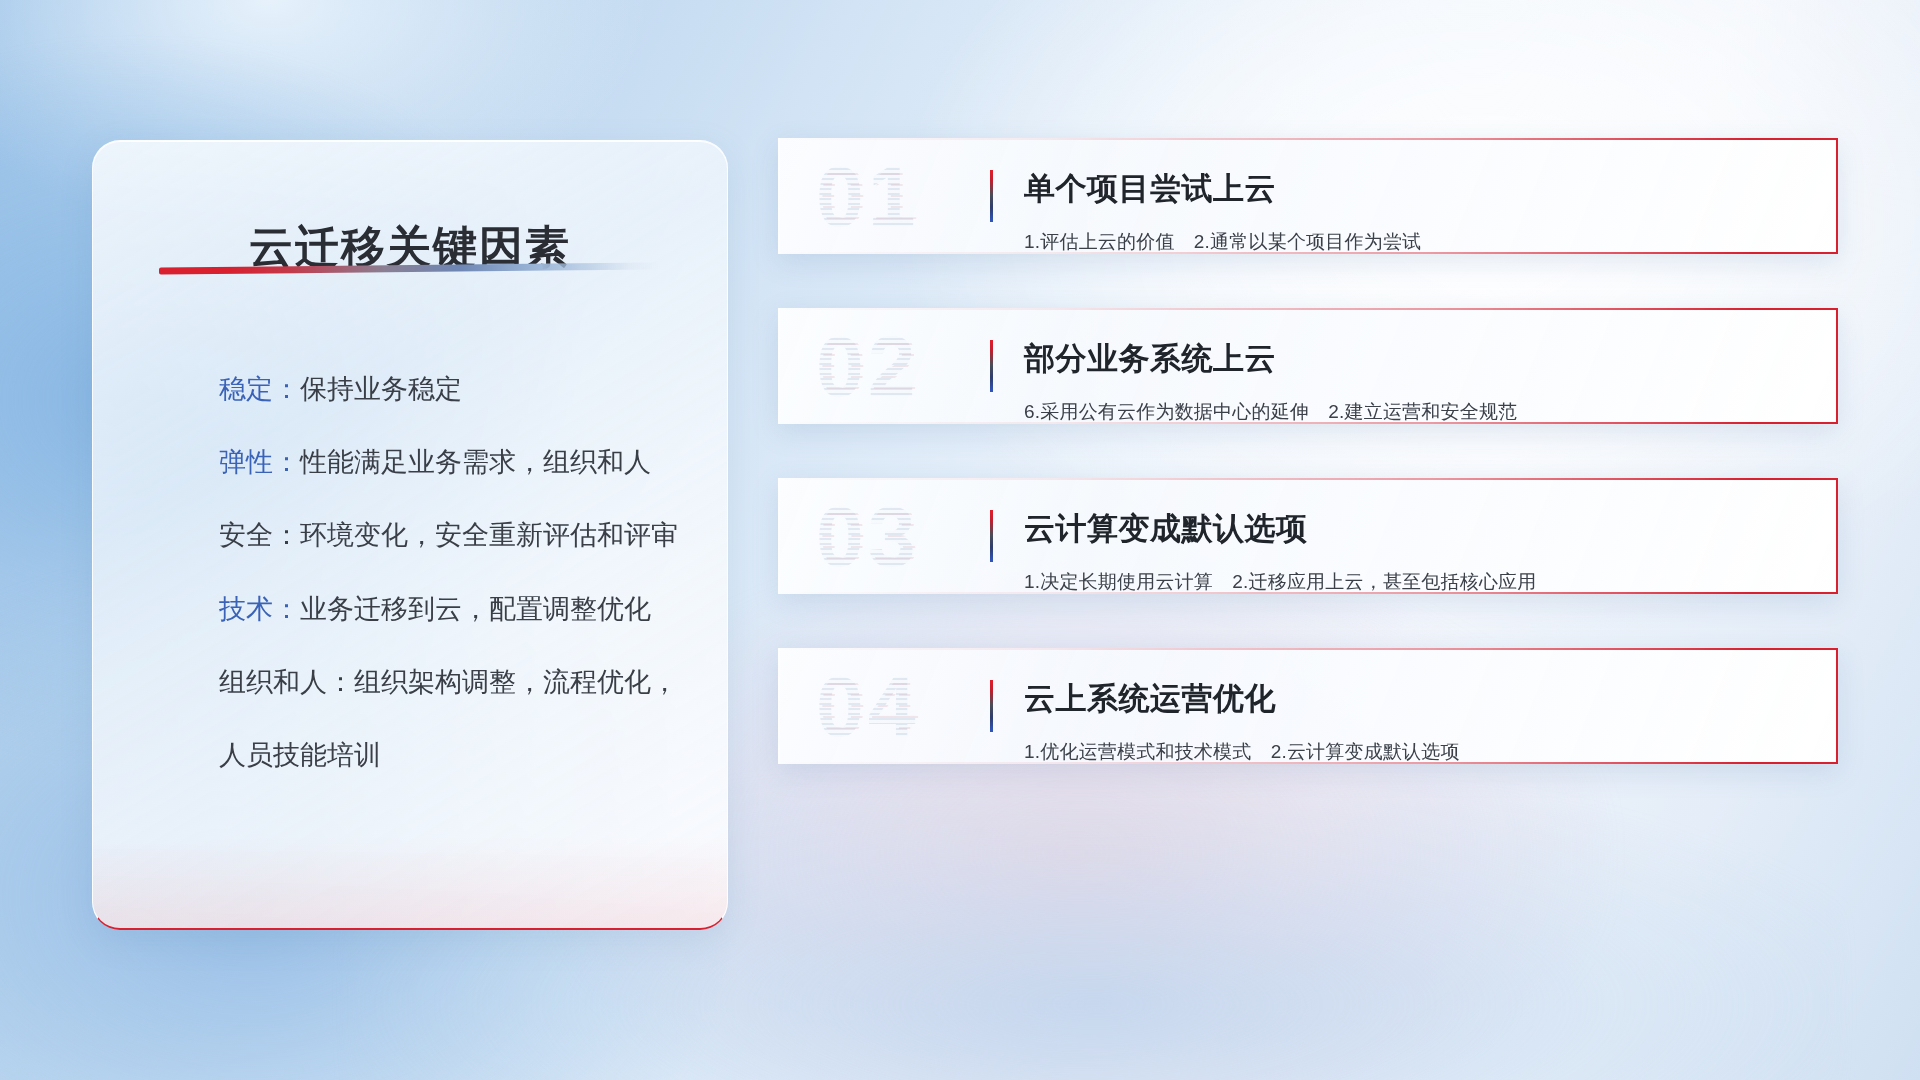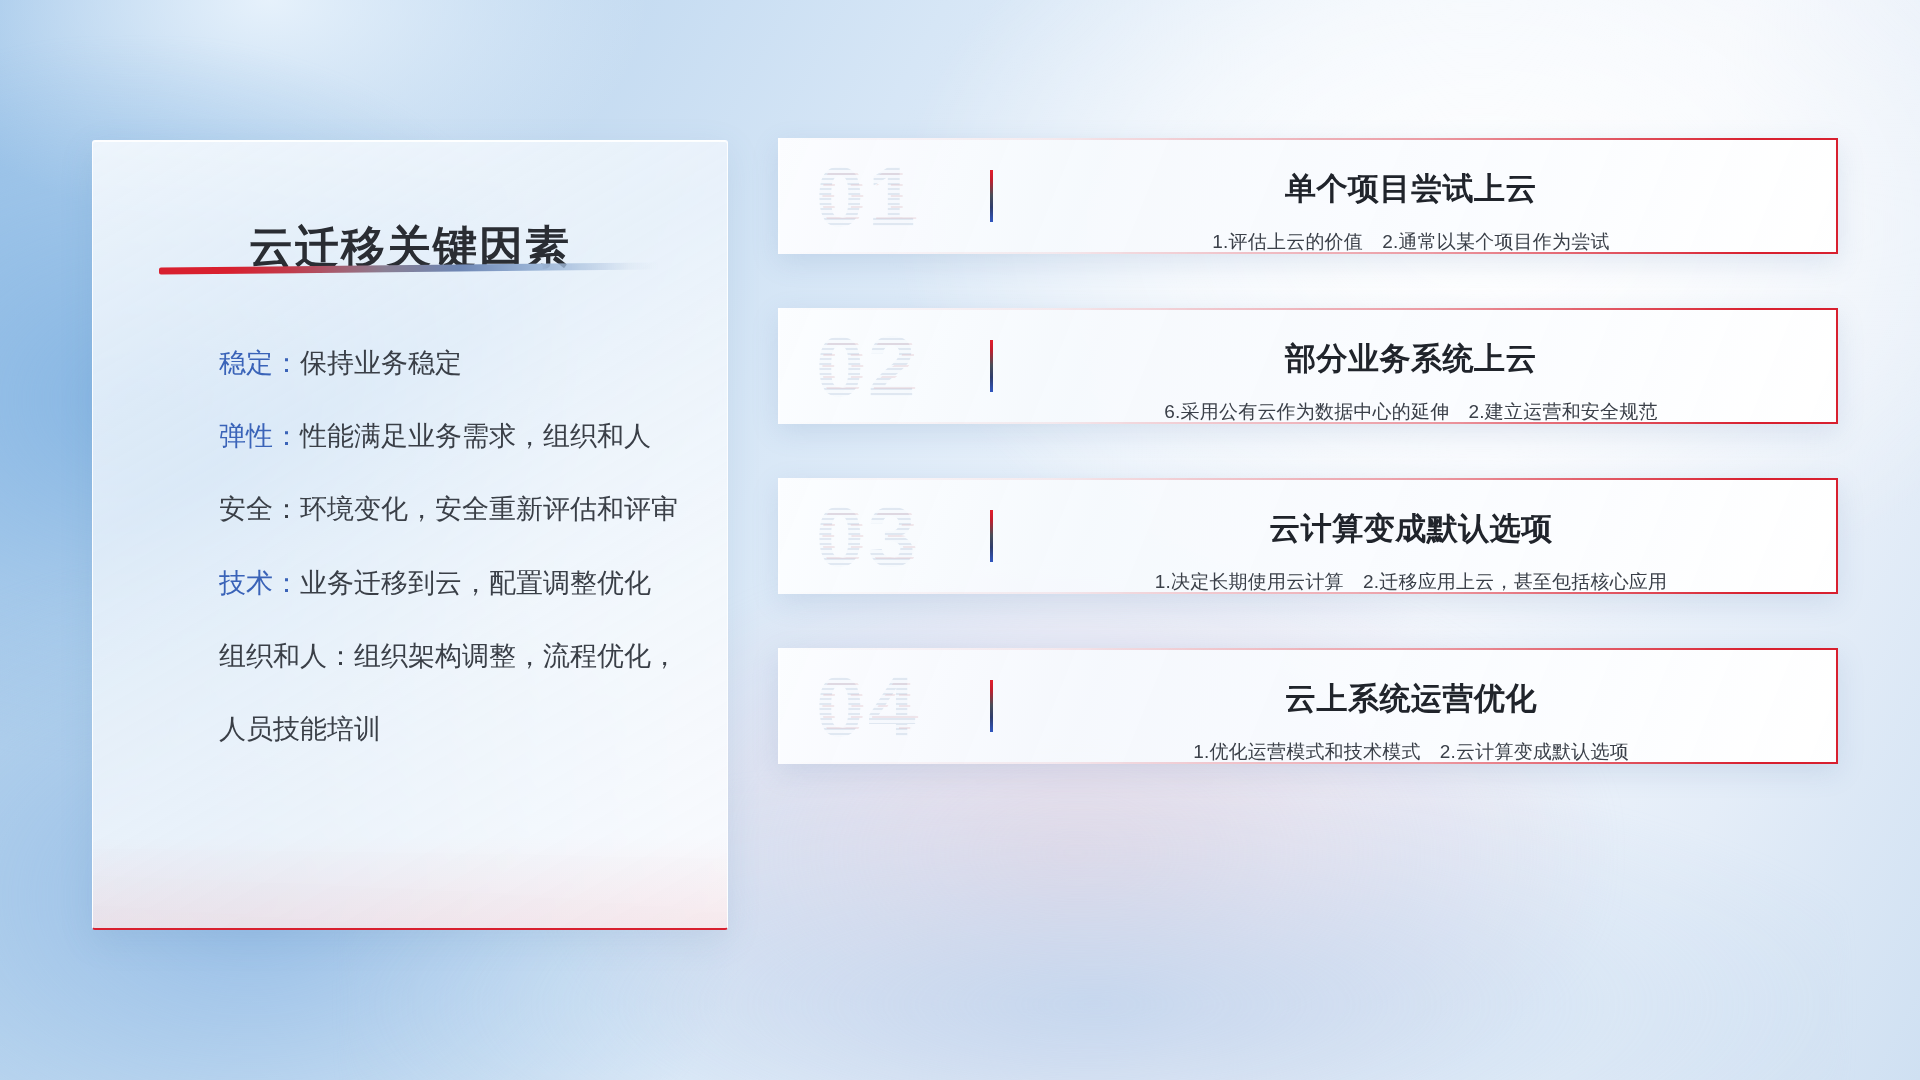--- a/index.html
+++ b/index.html
@@ -27,21 +27,21 @@
     filter:blur(10px);}
   .bg-glow-bottom{position:absolute;left:18%;top:72%;width:78%;height:42%;
     background:radial-gradient(ellipse at center,rgba(176,206,236,.6) 0%,rgba(186,212,238,.2) 52%,rgba(200,222,244,0) 78%);
     filter:blur(8px);}
   .bg-glow-tl{position:absolute;left:-6%;top:-22%;width:40%;height:44%;
     background:radial-gradient(ellipse at center,rgba(236,245,253,.9) 0%,rgba(236,245,253,0) 70%);}
 
   
   .left-panel{
     position:absolute;left:92px;top:140px;width:634px;height:787px;
-    border-radius:3px;
+    border-radius:28px;
     background:linear-gradient(150deg,rgba(248,251,254,.86) 0%,rgba(240,246,252,.76) 35%,rgba(247,250,253,.86) 70%,rgba(252,253,255,.92) 100%);
     border:1px solid rgba(255,255,255,.85);
     border-bottom:2px solid #d8202f;
     box-shadow:0 10px 34px rgba(80,120,170,.13), inset 0 1px 0 rgba(255,255,255,.9);
     backdrop-filter:blur(3px);
     overflow:hidden;
   }
   .left-panel::after{
     content:"";position:absolute;left:0;right:0;bottom:0;height:92px;pointer-events:none;
     background:linear-gradient(to top,rgba(216,32,47,.085),rgba(216,32,47,0));
@@ -49,21 +49,21 @@
   .panel-title{
     position:absolute;left:0;right:0;top:48px;text-align:center;
     font-size:44px;font-weight:700;color:#2a2d33;letter-spacing:2px;
   }
   .panel-underline{
     position:absolute;left:66px;top:124px;width:500px;height:7px;
     background:linear-gradient(90deg,#d8202f 0%,#d8202f 14%,#c23a4a 26%,#8a7f93 45%,#6d86b4 60%,#9db7d8 76%,rgba(200,214,232,.25) 94%,rgba(220,230,242,0) 100%);
     transform:skewY(-.6deg);
     border-radius:2px;
   }
-  .panel-list{position:absolute;left:126px;right:44px;top:204px;}
+  .panel-list{position:absolute;left:126px;right:44px;top:230px;}
   .panel-line{
     font-size:27px;line-height:1.34;color:#3a3f47;margin-bottom:37px;white-space:nowrap;
   }
   .panel-line:last-child{margin-bottom:14px;font-family:Liberation Serif, serif;}
   .pl-key{color:#3a63b8;}
   .pl-key.dark{color:#3a3f47;}
 
   
   .cards{position:absolute;left:778px;top:138px;width:1060px;}
   .card{
@@ -99,21 +99,21 @@
     font-size:86px;font-weight:700;letter-spacing:4px;
     color:#d9a9b2;opacity:.25;line-height:1;
     -webkit-mask-image:repeating-linear-gradient(180deg,rgba(0,0,0,0) 0px,rgba(0,0,0,0) 9px,#000 9px,#000 11px);
     mask-image:repeating-linear-gradient(180deg,rgba(0,0,0,0) 0px,rgba(0,0,0,0) 9px,#000 9px,#000 11px);
     user-select:none;pointer-events:none;
   }
   .card-divider{
     position:absolute;left:212px;top:32px;bottom:32px;width:3px;
     background:linear-gradient(180deg,#e21d2c 0%,#c01f2f 20%,#4a4e58 48%,#2f3d6e 72%,#2f56c0 100%);
   }
-  .card-body{position:absolute;left:246px;right:40px;top:30px;text-align:center;}
+  .card-body{position:absolute;left:246px;right:40px;top:30px;}
   .card-title{
     font-size:31px;font-weight:700;color:#20242b;letter-spacing:.5px;margin:0 0 14px 0;white-space:nowrap;
   }
   .card-desc{
     font-size:19px;color:#3b4049;letter-spacing:.2px;white-space:nowrap;
   }
 </style>
 </head>
 <body>
 

